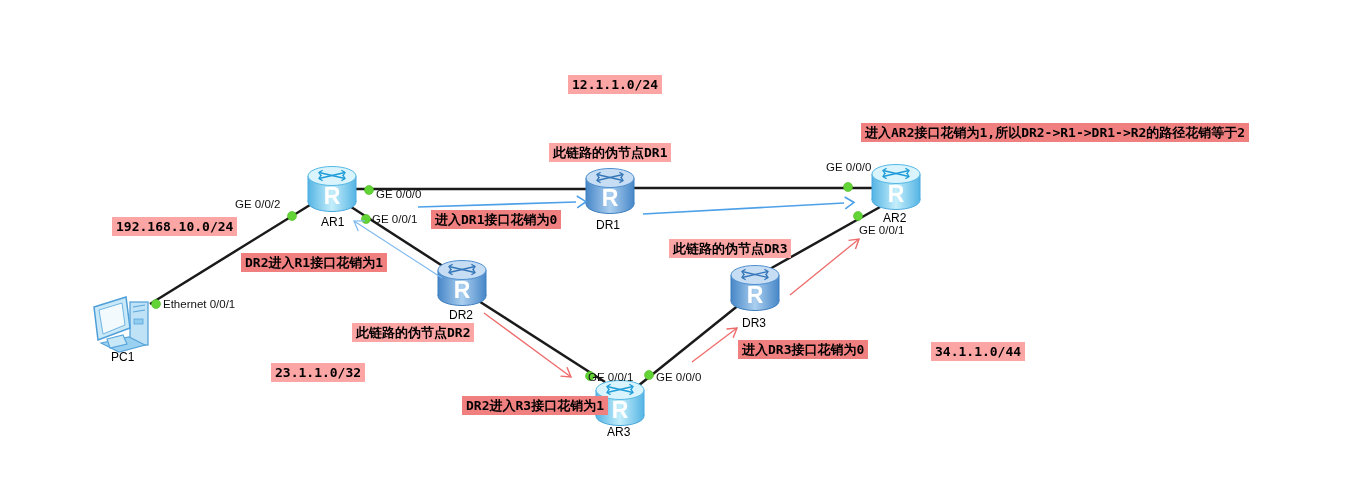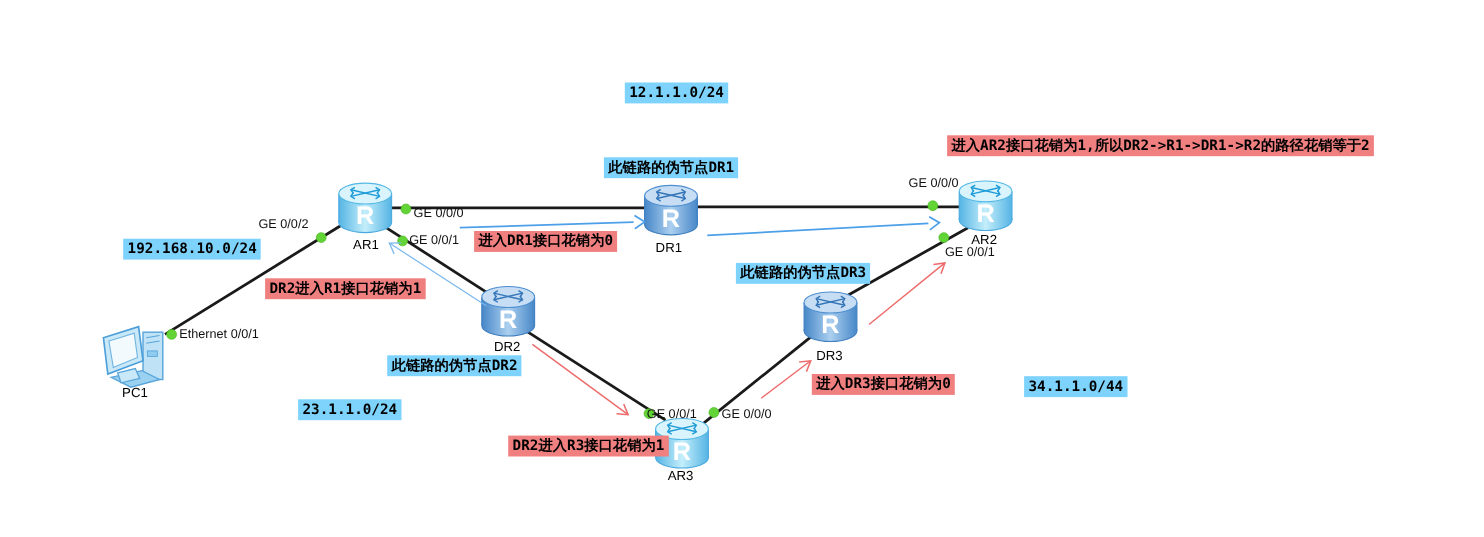--- a/index.html
+++ b/index.html
@@ -3,21 +3,21 @@
 <meta charset="utf-8">
 <style>
   html,body{margin:0;padding:0;background:#fff;}
   .canvas{position:relative;width:1349px;height:488px;background:#fff;overflow:hidden;
           font-family:"Liberation Sans",sans-serif;}
   .wires{position:absolute;left:0;top:0;}
   .lbl{position:absolute;font:12px "Liberation Sans",sans-serif;color:#000;white-space:nowrap;}
   .port{position:absolute;font:11.5px "Liberation Sans",sans-serif;color:#111;white-space:nowrap;}
   .note{position:absolute;font:bold 13px "DejaVu Sans Mono","Liberation Mono",monospace;
         color:#000;padding:1px 4px;white-space:nowrap;line-height:17px;}
-  .note.green{background:#7dd3fc;}
+  .note.green{background:#fca5a5;}
   .note.red{background:#F08080;}
 </style>
 </head>
 <body>
 
 <div class="canvas">
 
   <svg class="wires" width="1349" height="488" viewBox="0 0 1349 488">
     <defs>
       <linearGradient id="bodyL" x1="0" y1="0" x2="1" y2="0">
@@ -139,21 +139,21 @@
   <div class="port" style="left:376px;top:188px">GE 0/0/0</div>
   <div class="port" style="left:372px;top:213px">GE 0/0/1</div>
   <div class="port" style="left:826px;top:161px">GE 0/0/0</div>
   <div class="port" style="left:859px;top:224px">GE 0/0/1</div>
   <div class="port" style="left:588px;top:371px">GE 0/0/1</div>
   <div class="port" style="left:656px;top:371px">GE 0/0/0</div>
   <div class="port" style="left:163px;top:298px">Ethernet 0/0/1</div>
 
   <div class="note green" style="left:112px;top:217px">192.168.10.0/24</div>
   <div class="note green" style="left:568px;top:75px">12.1.1.0/24</div>
-  <div class="note green" style="left:271px;top:363px">23.1.1.0/24</div>
+  <div class="note green" style="left:271px;top:363px">23.1.1.0/32</div>
   <div class="note green" style="left:931px;top:342px">34.1.1.0/44</div>
   <div class="note green" style="left:549px;top:143px">此链路的伪节点DR1</div>
   <div class="note green" style="left:352px;top:323px">此链路的伪节点DR2</div>
   <div class="note green" style="left:669px;top:239px">此链路的伪节点DR3</div>
   <div class="note red" style="left:431px;top:210px">进入DR1接口花销为0</div>
   <div class="note red" style="left:241px;top:253px">DR2进入R1接口花销为1</div>
   <div class="note red" style="left:462px;top:396px">DR2进入R3接口花销为1</div>
   <div class="note red" style="left:738px;top:340px">进入DR3接口花销为0</div>
   <div class="note red" style="left:861px;top:123px">进入AR2接口花销为1,所以DR2-&gt;R1-&gt;DR1-&gt;R2的路径花销等于2</div>
 

